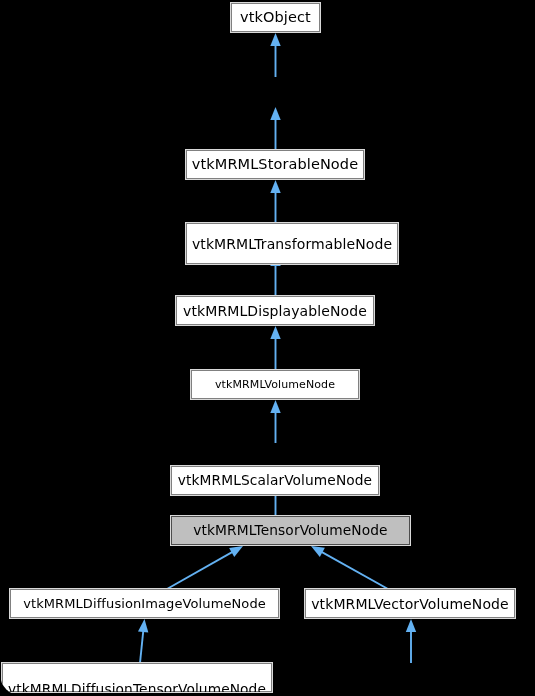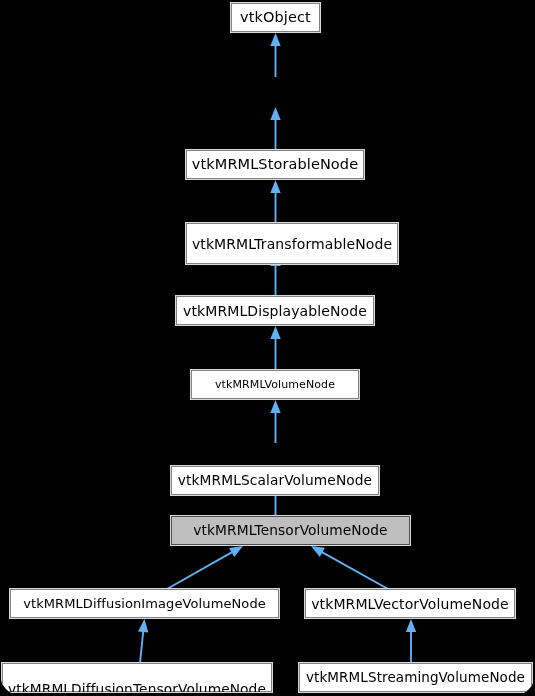--- a/index.html
+++ b/index.html
@@ -132,18 +132,15 @@
       </div>
       <div class="uml-node" style="left: 10px; top: 589px; width: 269px; height: 29px;">
         <span class="node-label" style="font-size: 13px;">vtkMRMLDiffusionImageVolumeNode</span>
       </div>
       <div class="uml-node" style="left: 305px; top: 589px; width: 210px; height: 29px;">
         <span class="node-label" style="font-size: 14px;">vtkMRMLVectorVolumeNode</span>
       </div>
       <div class="uml-node" style="left: 2px; top: 663px; width: 270px; height: 29px;">
         <span class="node-label" style="font-size: 13.75px; margin-top: 24px;">vtkMRMLDiffusionTensorVolumeNode</span>
       </div>
-      <div class="uml-node" style="left: 299px; top: 663px; width: 233px; height: 29px;">
-        <span class="node-label" style="font-size: 13.5px;">vtkMRMLStreamingVolumeNode</span>
-      </div>
     </div>
 
 </div>
 
 </body></html>

